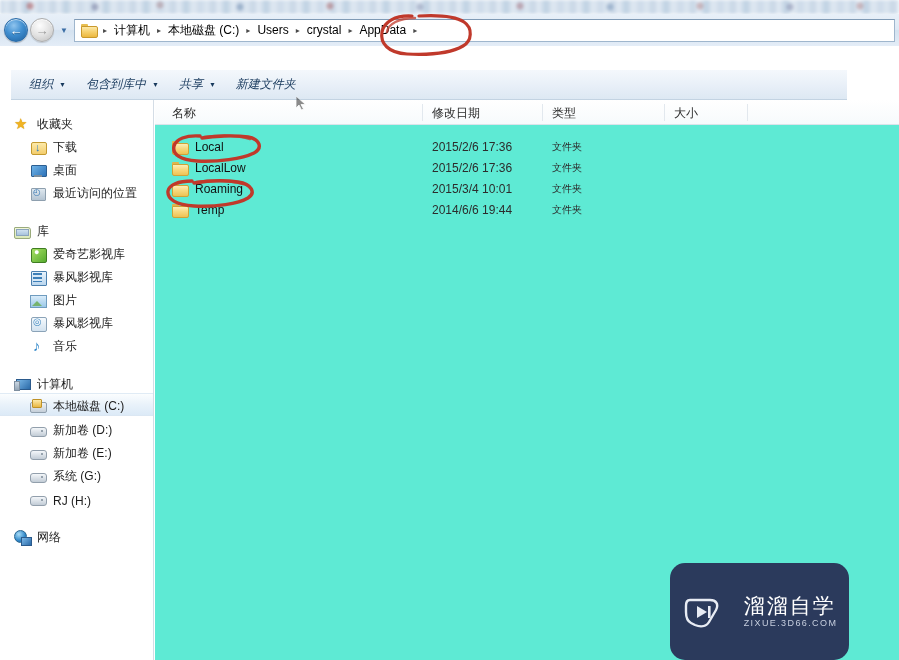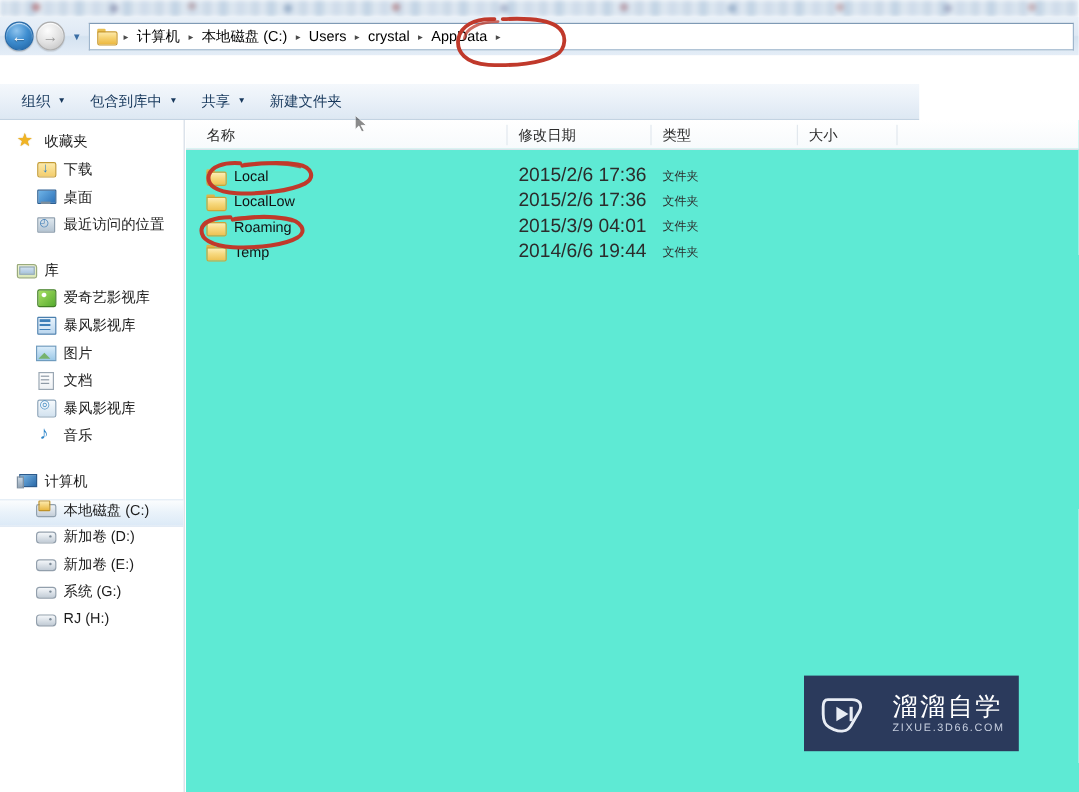--- a/index.html
+++ b/index.html
@@ -116,44 +116,45 @@
     border-bottom: 1px solid #dbe5ef;
   }
   .menu-item {
     font-size: 12px; color: #1b1b1b;
     padding: 2px 9px; white-space: nowrap;
   }
   .menu-item .mn { text-decoration: underline; }
 
   
   .toolbar {
-    position: absolute; left: 0; top: 70px; width: 766px; height: 30px;
+    position: absolute; left: 11px; top: 70px; width: 836px; height: 30px;
     background: linear-gradient(to bottom, #f4f8fc 0%, #e9f0f8 50%, #dde8f3 100%);
     border-bottom: 1px solid #c3d3e2;
     display: flex; align-items: center;
     padding-left: 8px;
+    font-style: italic;
   }
   .tb-item {
     font-size: 12px; color: #17385c;
     padding: 3px 10px; white-space: nowrap;
     display: flex; align-items: center; gap: 6px;
   }
   .caret { font-size: 7px; color: #17385c; }
 
   
   .sidebar {
     position: absolute; left: 0; top: 100px; width: 154px; height: 560px;
     background: #fff;
     border-right: 1px solid #d4dde6;
     overflow: hidden;
     padding-top: 10px;
   }
   .sb-group { margin-bottom: 2px; }
   .sb-row {
-    display: flex; align-items: flex-start;
+    display: flex; align-items: flex-end;
     height: 23px; padding-left: 14px;
     font-size: 12px; color: #1c1c1c; white-space: nowrap;
   }
   .sb-row.child { padding-left: 30px; }
   .sb-row.selected {
     background: linear-gradient(to bottom, #fbfdfe 0%, #e9f2fa 50%, #dceaf7 100%);
     border-top: 1px solid #e0ebf5;
     border-bottom: 1px solid #dbe7f3;
   }
   .sb-gap { height: 13px; }
@@ -360,44 +361,44 @@
     background: #dfb44c; border-radius: 1px 1px 0 0;
   }
   .folder-ico::after {
     content: ""; position: absolute; left: 0; top: 3px;
     width: 15px; height: 10px;
     background: linear-gradient(to bottom, #fdedb6 0%, #f7d97f 45%, #eec253 100%);
     border: 1px solid #cfa336; border-radius: 1px 2px 2px 2px;
   }
   .cell-date {
     position: absolute; left: 277px;
-    font-size: 16px; color: #2c2c2c; white-space: nowrap;
+    font-size: 12px; color: #2c2c2c; white-space: nowrap;
   }
   .cell-type {
     position: absolute; left: 397px;
     font-size: 10px; color: #2c2c2c; white-space: nowrap;
   }
   .cell-size { position: absolute; left: 519px; font-size: 12px; color: #2c2c2c; }
 
   
   .cursor {
     position: absolute; left: 296px; top: 96px;
     width: 12px; height: 16px; opacity: .5;
   }
 
   
   .annot { position: absolute; pointer-events: none; }
   .annot svg { display: block; overflow: visible; }
 
   
   .watermark {
     position: absolute; left: 670px; top: 563px;
-    width: 179px; height: 63px;
+    width: 179px; height: 97px;
     background: #2b3a5c;
-    display: flex; align-items: center; justify-content: center; gap: 22px;
+    display: flex; align-items: center; justify-content: center; gap: 22px; border-radius: 15px;
   }
   .wm-logo {
     width: 40px; height: 40px; position: relative; flex: 0 0 auto;
   }
   .wm-logo svg { display: block; }
   .wm-text { display: flex; flex-direction: column; gap: 2px; }
   .wm-cn {
     font-size: 21px; color: #fff; letter-spacing: 2px;
     font-family: "DejaVu Sans", "Liberation Sans", sans-serif;
     line-height: 1;
@@ -492,24 +493,20 @@
       </div>
       <div class="sb-row child">
         <span class="sb-ico ico-baofeng"></span>
         <span class="sb-label">暴风影视库</span>
       </div>
       <div class="sb-row child">
         <span class="sb-ico ico-picture"></span>
         <span class="sb-label">图片</span>
       </div>
       <div class="sb-row child">
-        <span class="sb-ico ico-doc"></span>
-        <span class="sb-label">文档</span>
-      </div>
-      <div class="sb-row child">
         <span class="sb-ico ico-xunlei"></span>
         <span class="sb-label">暴风影视库</span>
       </div>
       <div class="sb-row child">
         <span class="sb-ico ico-music"></span>
         <span class="sb-label">音乐</span>
       </div>
     </div>
 
     <div class="sb-gap"></div>
@@ -536,20 +533,26 @@
         <span class="sb-label">系统 (G:)</span>
       </div>
       <div class="sb-row child">
         <span class="sb-ico ico-hdd"></span>
         <span class="sb-label">RJ (H:)</span>
       </div>
     </div>
 
     <div class="sb-gap"></div>
 
+    <div class="sb-group">
+      <div class="sb-row">
+        <span class="sb-ico ico-network"></span>
+        <span class="sb-label">网络</span>
+      </div>
+    </div>
 
   </div>
 
   <div class="content">
 
     <div class="col-head">
       <span class="ch" style="left:17px">名称</span>
       <span class="col-div" style="left:267px"></span>
       <span class="ch" style="left:277px">修改日期</span>
       <span class="col-div" style="left:387px"></span>
@@ -577,21 +580,21 @@
       <span class="cell-date">2015/2/6 17:36</span>
       <span class="cell-type">文件夹</span>
       <span class="cell-size"></span>
     </div>
 
     <div class="row" style="top:78px">
       <span class="cell-name">
         <span class="folder-ico"></span>
         <span>Roaming</span>
       </span>
-      <span class="cell-date">2015/3/9 04:01</span>
+      <span class="cell-date">2015/3/4 10:01</span>
       <span class="cell-type">文件夹</span>
       <span class="cell-size"></span>
     </div>
 
     <div class="row" style="top:99px">
       <span class="cell-name">
         <span class="folder-ico"></span>
         <span>Temp</span>
       </span>
       <span class="cell-date">2014/6/6 19:44</span>

